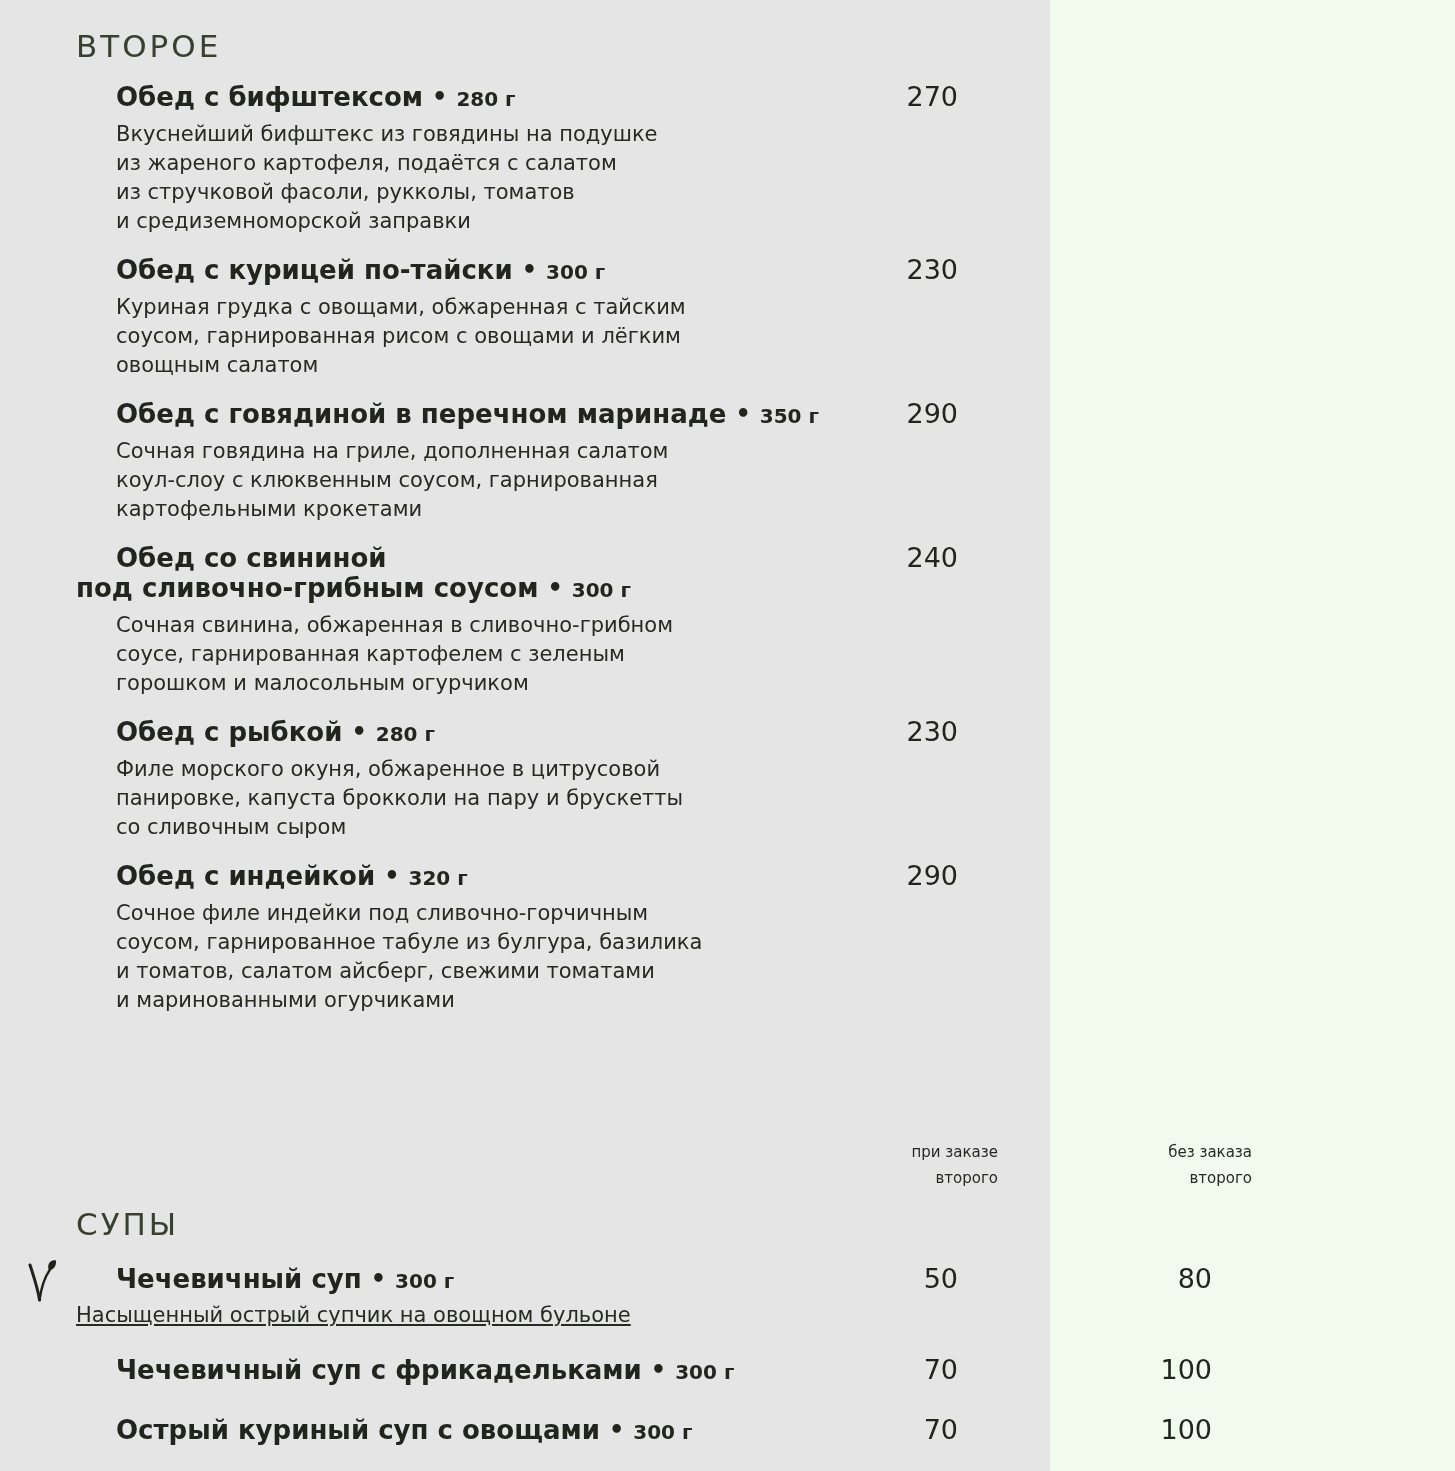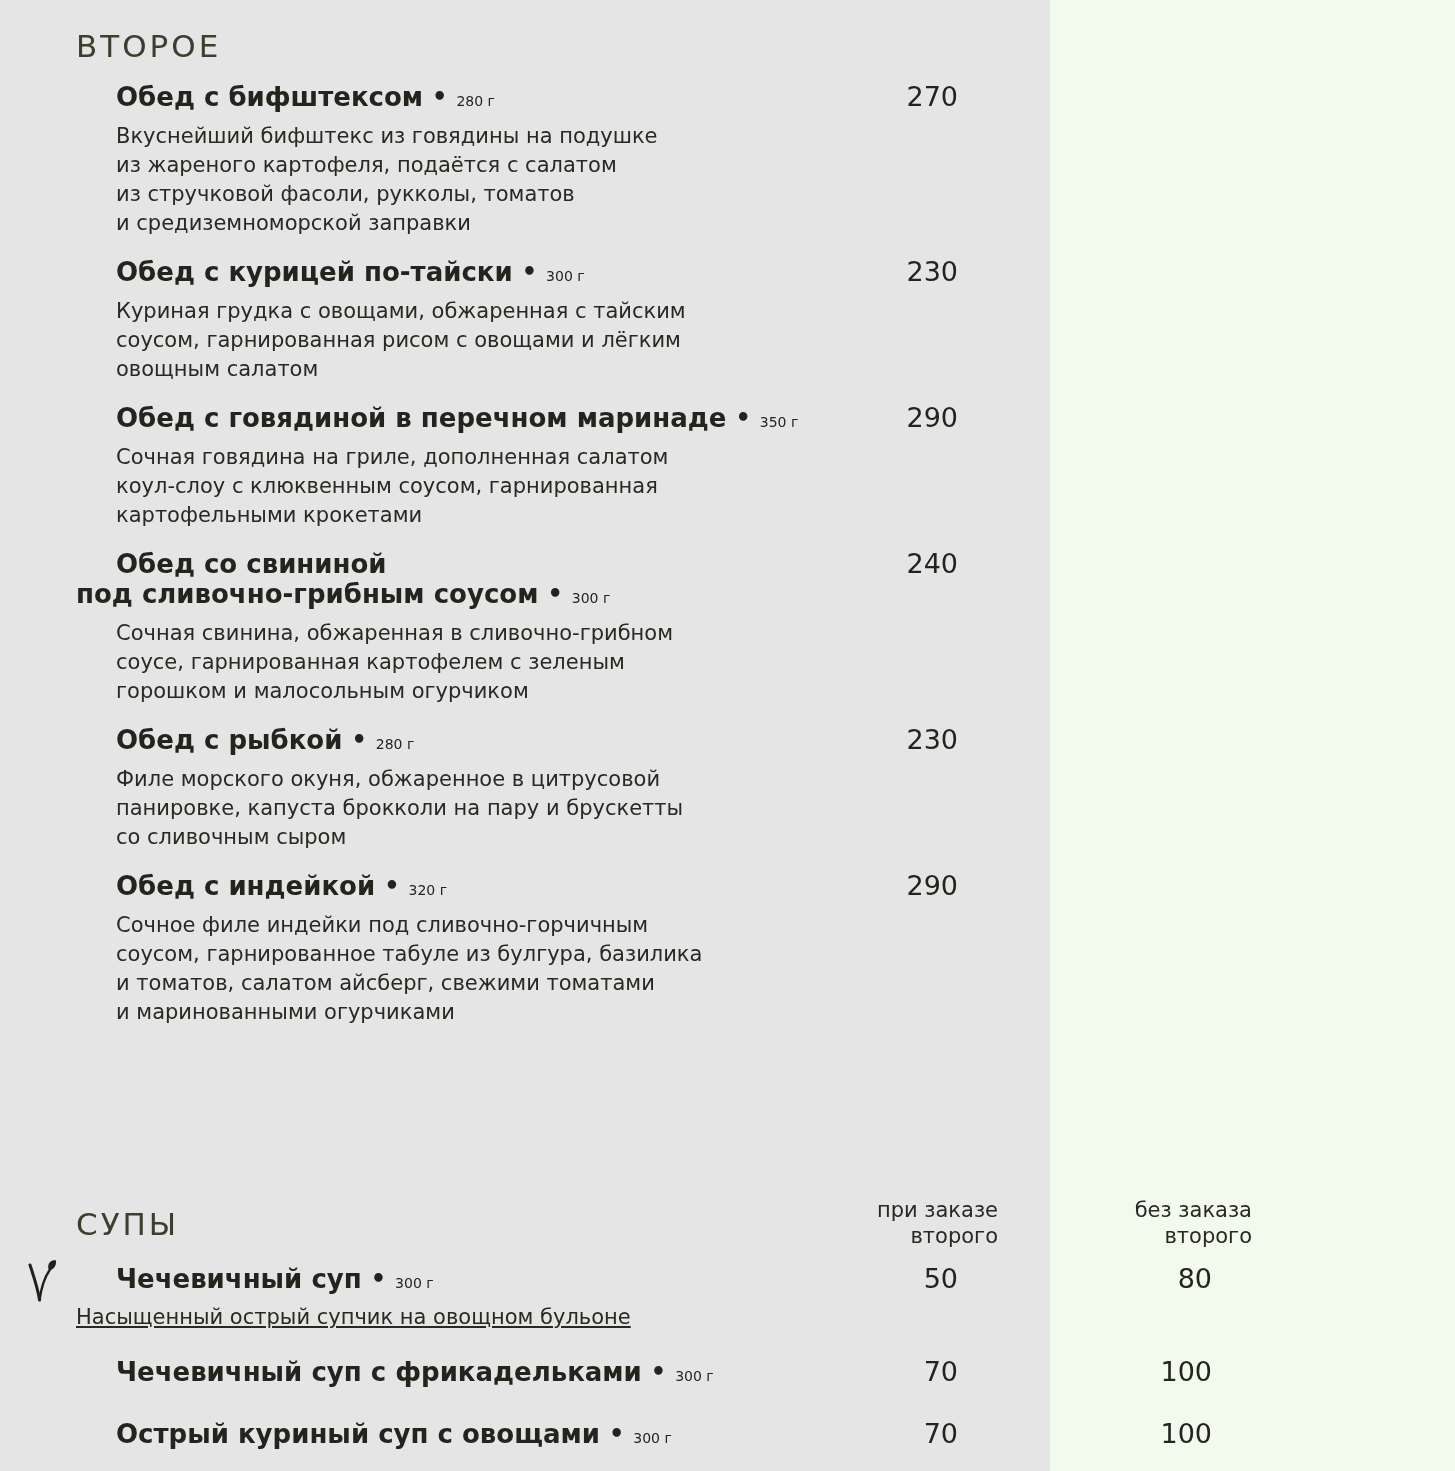--- a/index.html
+++ b/index.html
@@ -30,35 +30,35 @@
     position:absolute; left:76px; top:30px; width:882px;
   }
   .item { position:relative; margin-top:19px; }
   .item:first-of-type { margin-top:17px; }
   .item-title {
     font-size:26px; font-weight:700; line-height:30px; color:#22251d;
   }
   .dot {
     font-size:24px; font-weight:700; margin:0 9px; vertical-align:1px;
   }
-  .weight { font-size:14px; font-weight:400; color:#23261e; }
+  .weight { font-size:20px; font-weight:700; color:#23261e; }
   .price {
     position:absolute; right:0; top:0;
     font-size:27px; line-height:30px; font-weight:400; color:#22251d;text-align:center;
   }
   .desc {
     margin-top:6px;
     font-size:21px; line-height:29px; font-weight:400; color:#272a22;
   }
 
   
   #soups-title { position:absolute; left:76px; top:1208px; }
   .col-head {
-    position:absolute; top:1197px; width:260px;
-    font-size:21px; line-height:26px; text-align:right; color:#272a22;
+    position:absolute; top:1139px; width:260px;
+    font-size:15px; line-height:26px; text-align:right; color:#272a22;
   }
   #col-head-1 { right:497px; }
   #col-head-2 { right:243px; }
   #soup-rows { position:absolute; left:76px; top:1264px; width:1136px; }
   .soup-row { position:relative; }
   .soup-row + .soup-row { margin-top:25px; }
   #soup-row-3 { margin-top:28px; }
   .soup-price-1 { position:absolute; right:254px; top:0;
     font-size:27px; line-height:30px; color:#22251d;text-align:center; }
   .soup-price-2 { position:absolute; right:0; top:0;

